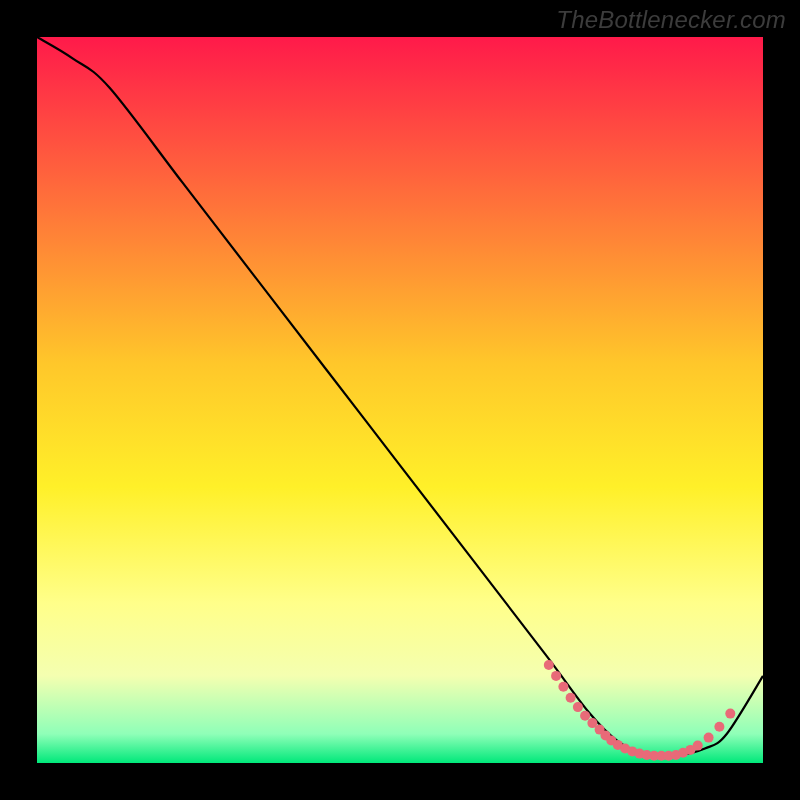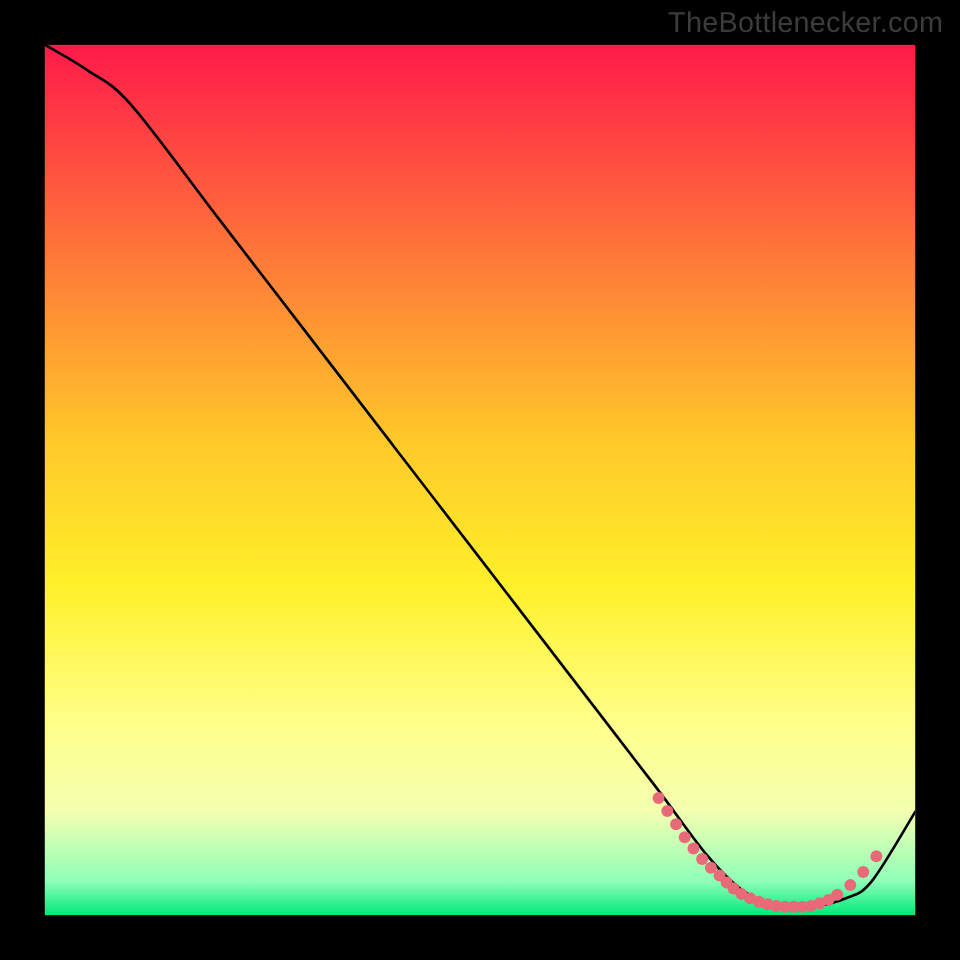--- a/index.html
+++ b/index.html
@@ -2,20 +2,21 @@
 <html><head>
 <meta charset="utf-8">
 <style>
   * { margin: 0; padding: 0; box-sizing: border-box; }
   html, body { width: 800px; height: 800px; background: #000; overflow: hidden; }
   .frame {
     position: relative;
     width: 800px;
     height: 800px;
     background: #000;
+    font-style: italic;
   }
   .watermark {
     position: absolute;
     top: 6px;
     right: 14px;
     font-family: Arial, Helvetica, sans-serif;
     font-size: 24px;
     color: #3c3c3c;
     letter-spacing: 0.2px;
     z-index: 5;

